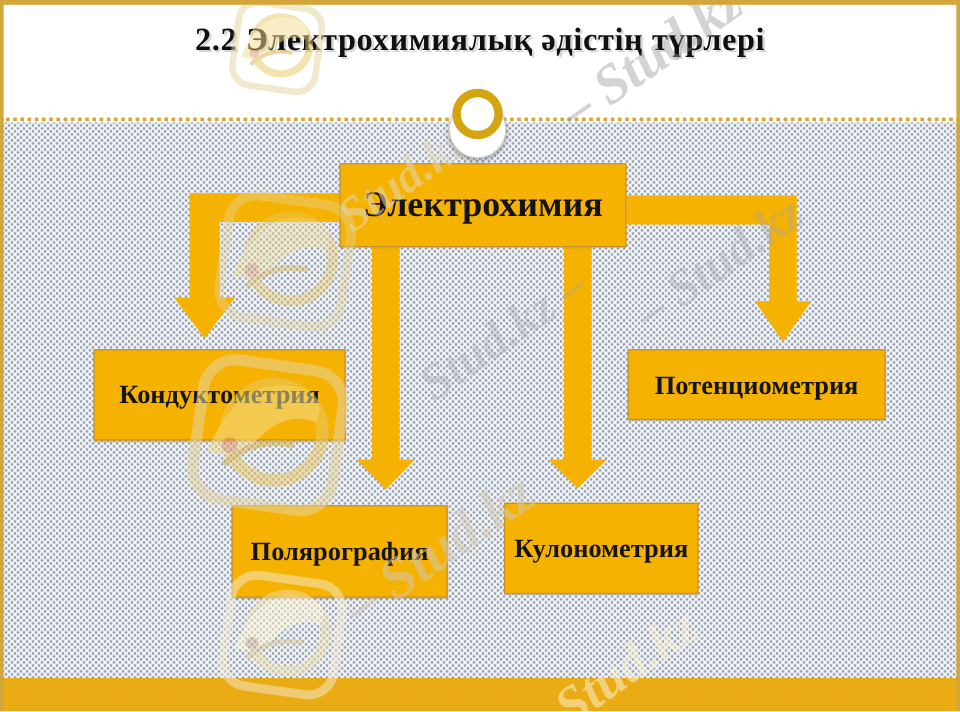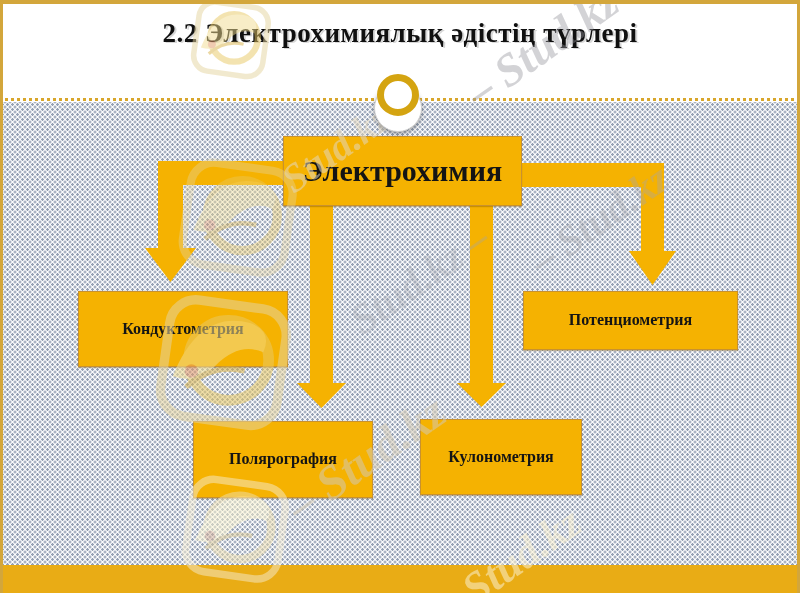--- a/index.html
+++ b/index.html
@@ -54,21 +54,21 @@
   }
   
   .arrows{position:absolute;top:0;left:0;z-index:5;}
   .node{
     position:absolute;z-index:6;display:flex;align-items:center;justify-content:center;
     background:var(--node-fill,#F5B201);
     border:1px solid var(--node-border,#C8912F);
     box-shadow:0 1px 1px rgba(120,80,0,.35);
     box-sizing:border-box;text-align:left;
   }
-  .node-label{font-weight:bold;color:#141414;font-size:16px;line-height:1.05;}
+  .node-label{font-weight:bold;color:#141414;font-size:22px;line-height:1.05;}
   .node.root .node-label{font-size:30px;}
   .node-root{left:283px;top:136px;width:239px;height:70px;}
   .node-0{left:78px;top:291px;width:210px;height:76px;}
   .node-1{left:523px;top:291px;width:215px;height:59px;}
   .node-2{left:193px;top:421px;width:180px;height:77px;}
   .node-3{left:420px;top:419px;width:162px;height:76px;}
   
   .wm{
     position:absolute;z-index:20;pointer-events:none;white-space:nowrap;
     font-style:italic;font-weight:bold;transform:rotate(-35deg);

